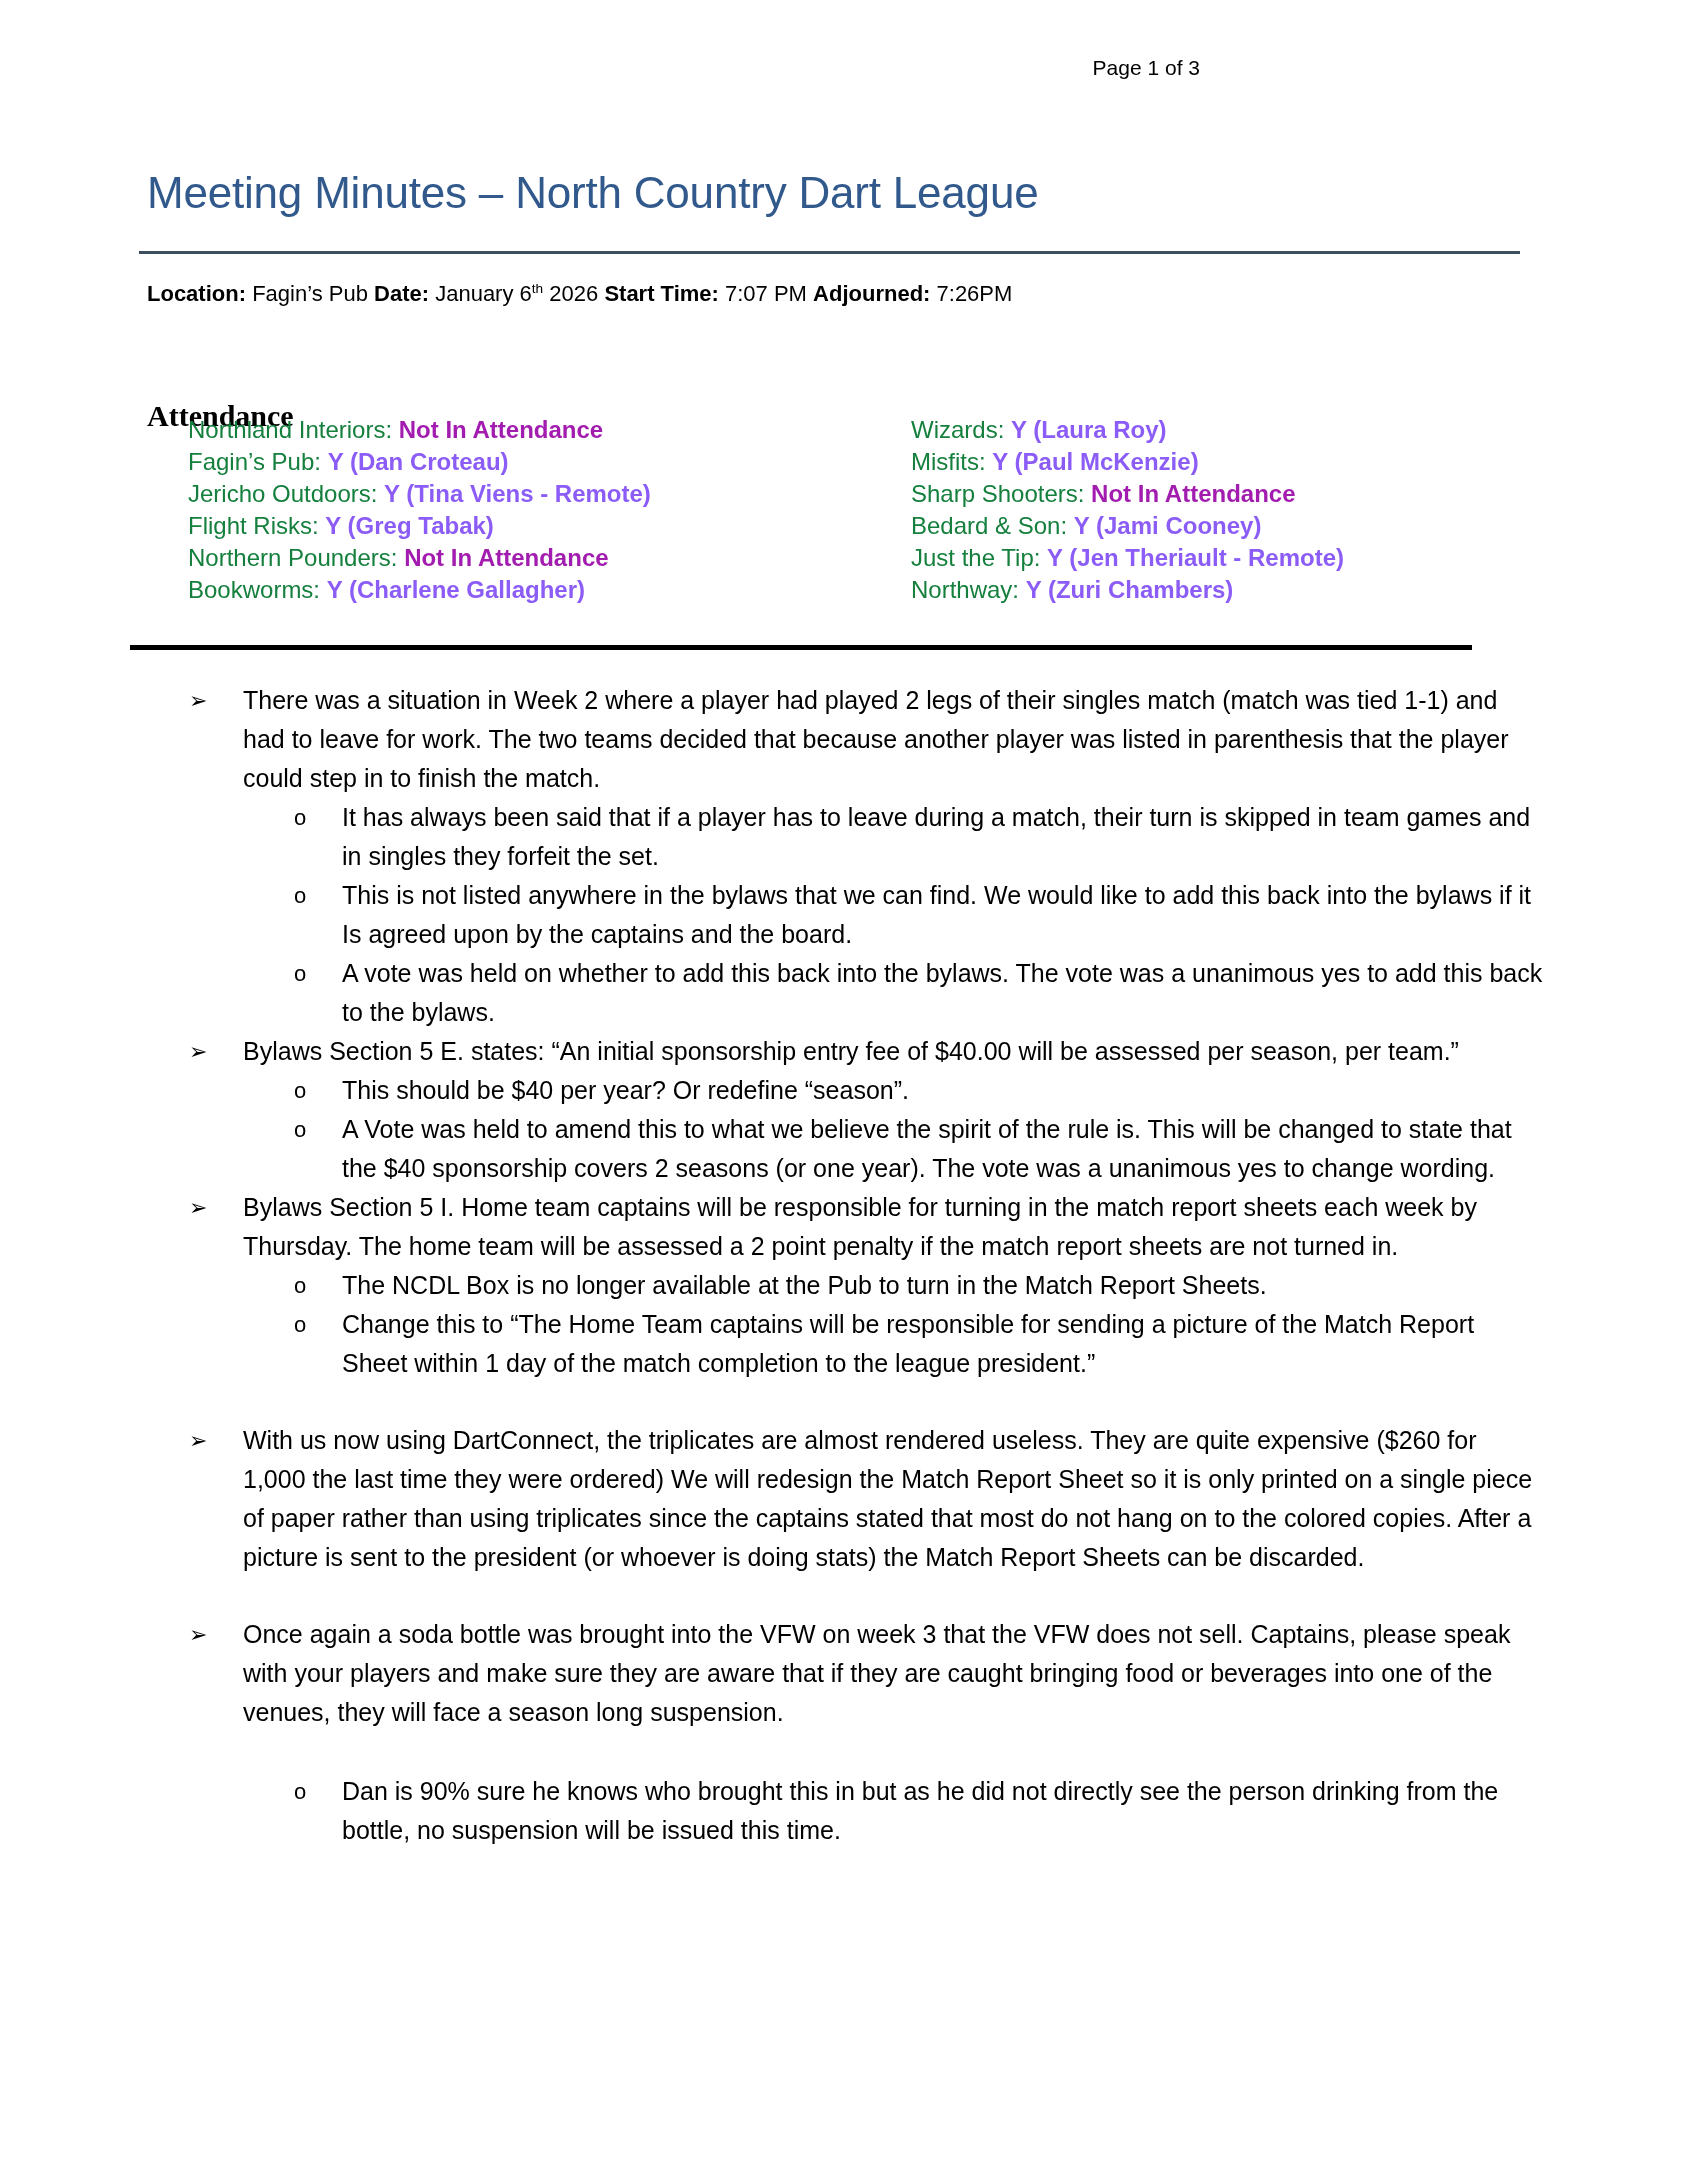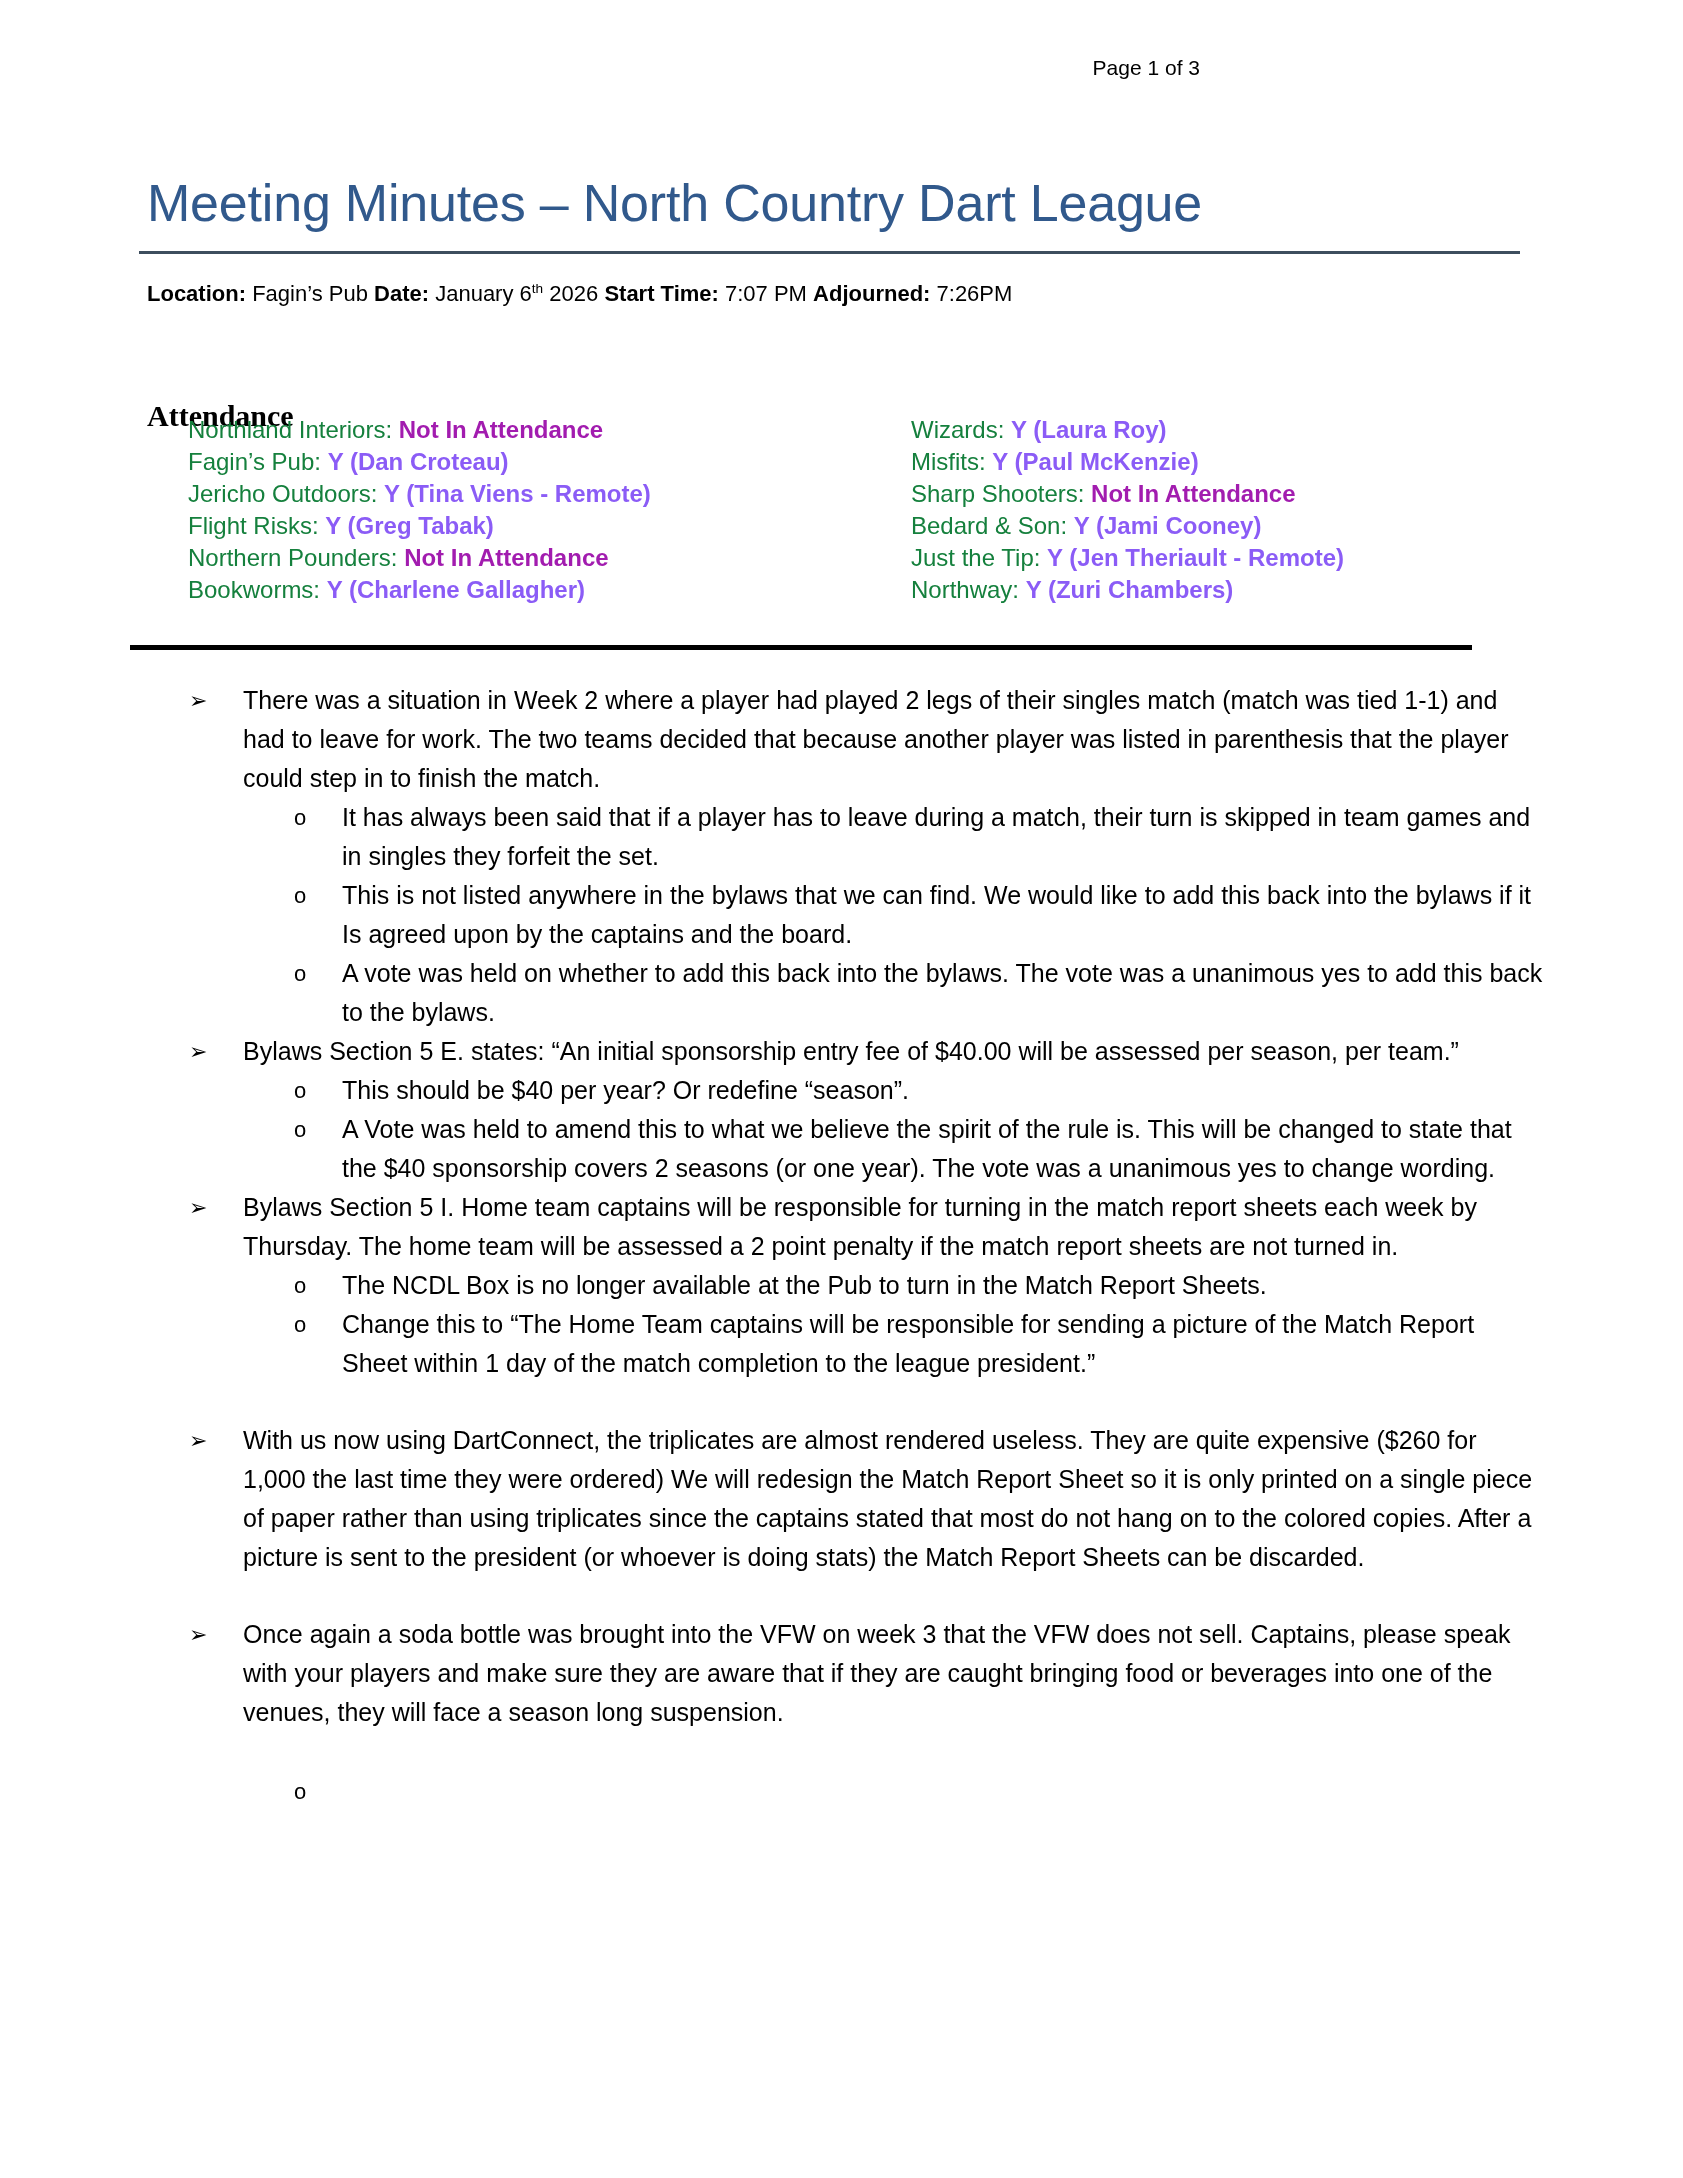--- a/index.html
+++ b/index.html
@@ -32,21 +32,21 @@
     font-size: 21px;
     line-height: 1;
     color: #000;
     white-space: nowrap;
   }
 
   .doc-title {
     position: absolute;
     top: 141px;
     left: 147px;
-    font-size: 52px;
+    font-size: 44px;
     line-height: 1.05;
     font-weight: normal;
     color: #31598C;
     white-space: nowrap;
     letter-spacing: -0.2px;
   }
 
   .rule-top {
     position: absolute;
     top: 251px;
@@ -196,17 +196,17 @@
       <div class="subbullet"><span class="marker">o</span><span>This should be $40 per year? Or redefine “season”.</span></div>
       <div class="subbullet"><span class="marker">o</span><span>A Vote was held to amend this to what we believe the spirit of the rule is.  This will be changed to state that the $40 sponsorship covers 2 seasons (or one year).  The vote was a unanimous yes to change wording.</span></div>
       <div class="bullet"><span class="marker">➢</span><span>Bylaws Section 5 I. Home team captains will be responsible for turning in the match report sheets each week by Thursday.  The home team will be assessed a 2 point penalty if the match report sheets are not turned in.</span></div>
       <div class="subbullet"><span class="marker">o</span><span>The NCDL Box is no longer available at the Pub to turn in the Match Report Sheets.</span></div>
       <div class="subbullet"><span class="marker">o</span><span>Change this to “The Home Team captains will be responsible for sending a picture of the Match Report Sheet within 1 day of the match completion to the league president.”</span></div>
       <div class="gap-md"></div>
       <div class="bullet"><span class="marker">➢</span><span>With us now using DartConnect, the triplicates are almost rendered useless.   They are quite expensive ($260 for 1,000 the last time they were ordered)  We will redesign the Match Report Sheet so it is only printed on a single piece of paper rather than using triplicates since the captains stated that most do not hang on to the colored copies.  After a picture is sent to the president (or whoever is doing stats) the Match Report Sheets can be discarded.</span></div>
       <div class="gap-md"></div>
       <div class="bullet"><span class="marker">➢</span><span>Once again a soda bottle was brought into the VFW on week 3 that the VFW does not sell. Captains, please speak with your players and make sure they are aware that if they are caught bringing food or beverages into one of the venues, they will face a season long suspension.</span></div>
       <div class="gap-lg"></div>
-      <div class="subbullet"><span class="marker">o</span></div>
+      <div class="subbullet"><span class="marker">o</span><span>Dan is 90% sure he knows who brought this in but as he did not directly see the person drinking from the bottle, no suspension will be issued this time.</span></div>
     </div>
 
 </div>
 
 
 </body></html>

